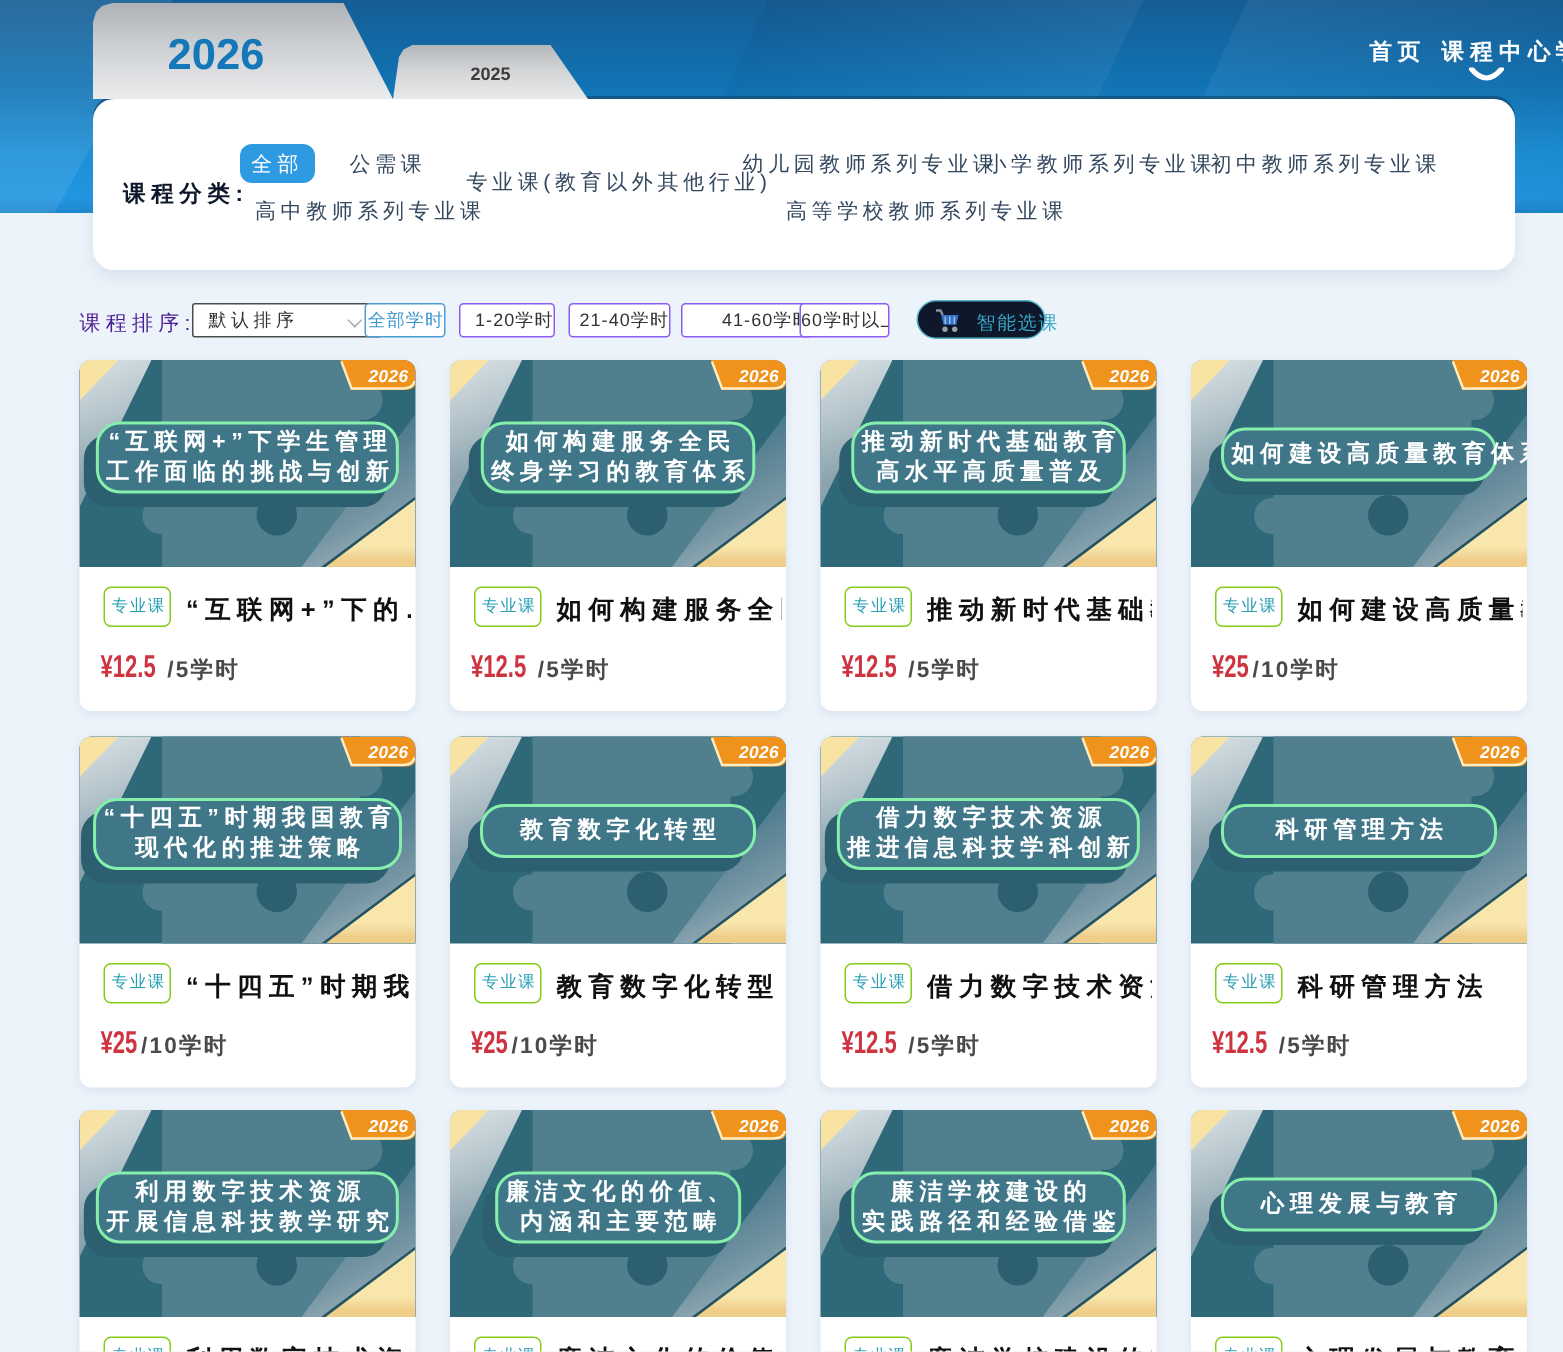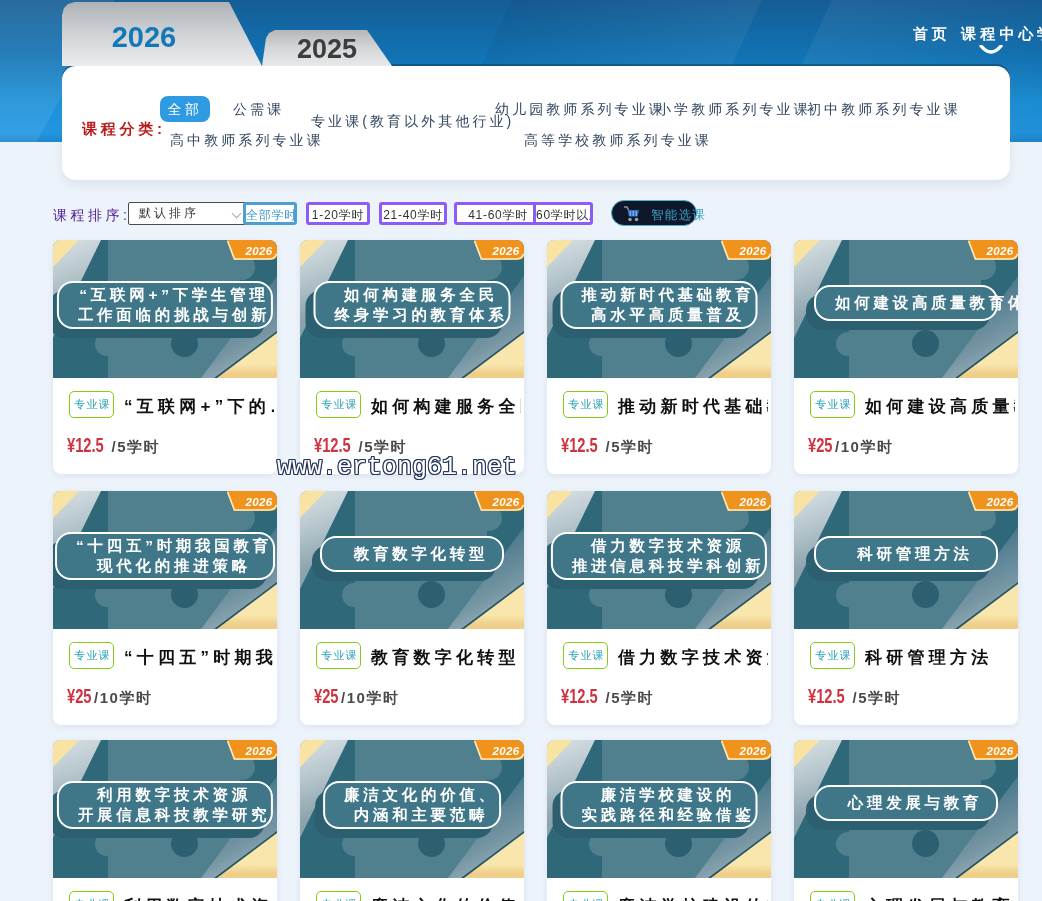--- a/index.html
+++ b/index.html
@@ -18,63 +18,63 @@
 #arc { position:absolute; left:979px; top:45px; }
 
 .tab { position:absolute; text-align:center; }
 #tab26 { left:62px; top:2px; width:200px; height:64px; line-height:64px;
   clip-path:polygon(0px 64px,0px 13px,2px 6px,6px 2px,13px 0px,167px 0px,200px 64px);
   background:linear-gradient(180deg,#aeb1b5 0%,#cdd0d3 45%,#ebecee 100%);
   font-size:29px; font-weight:bold; color:#1478b8; padding-right:36px; padding-top:10px; line-height:50px; }
 #tab25 { left:262px; top:30px; width:130px; height:36px; line-height:38px;
   clip-path:polygon(0px 36px,4px 8px,7px 3px,13px 0px,105px 0px,130px 36px);
   background:linear-gradient(180deg,#b4b7ba 0%,#d4d6d8 50%,#e8e9eb 100%);
-  font-size:27px; font-weight:bold; color:#3d3d3d; }
+  font-size:12px; font-weight:bold; color:#3d3d3d; }
 #tab24 { left:392px; top:30px; width:126px; height:36px; line-height:38px;
   clip-path:polygon(0px 36px,6px 8px,9px 3px,15px 0px,101px 0px,126px 36px);
   background:linear-gradient(180deg,#b4b7ba 0%,#d4d6d8 50%,#e8e9eb 100%);
   font-size:20px; font-weight:bold; color:#3d3d3d; }
 
 #panel { position:absolute; left:62px; top:66px; width:948px; height:114px; background:#fff; border-radius:14px;
   box-shadow:0 -2px 0 rgba(16,62,94,.55), 0 5px 10px rgba(110,140,170,.15); }
-.plbl { position:absolute; left:82px; top:120px; font-size:15px; font-weight:bold; color:#b91c1c; }
+.plbl { position:absolute; left:82px; top:120px; font-size:15px; font-weight:bold; color:#0f172a; }
 .allbtn { position:absolute; left:160px; top:96px; width:50px; height:26px; background:#2e9ae2; border-radius:8px;
   color:#fff; font-size:14px; text-align:center; line-height:26px; }
 .lnk { position:absolute; font-size:14px; color:#33475f; white-space:nowrap; letter-spacing:.22em; }
 
 .slbl { position:absolute; left:53px; top:207px; font-size:14px; color:#4c1d95; }
 #sel { position:absolute; left:128px; top:202px; width:127px; height:23px; border:1px solid #4c4c4c; border-radius:2px;
   background:#fff; font-size:12px; color:#333; line-height:21px; padding-left:10px; }
 #sel:after { content:''; position:absolute; right:14px; top:7px; width:6px; height:6px;
   border-right:1.6px solid #aaa; border-bottom:1.6px solid #aaa; transform:rotate(45deg); }
-.fbtn { position:absolute; top:202px; height:23px; border:3px solid #8b5cf6; border-radius:3px; background:#fff;
-  font-size:12px; color:#333; text-align:center; line-height:21px; white-space:nowrap; letter-spacing:.06em; overflow:hidden; }
+.fbtn { position:absolute; top:202px; height:23px; border:1px solid #8b5cf6; border-radius:3px; background:#fff;
+  font-size:12px; color:#333; text-align:right; line-height:21px; white-space:nowrap; letter-spacing:.06em; overflow:hidden; }
 .fbtn.blue { border-color:#4d9fd3; color:#3e98cf; }
 #pill { position:absolute; left:611px; top:200px; width:86px; height:26px; border:1px solid #52b2c8; border-radius:13px;
   background:#0f172a; }
 #pill .t { position:absolute; left:39px; top:6px; font-size:12.5px; color:#3aa5c5; white-space:nowrap; letter-spacing:.1em; }
 
 .card { position:absolute; width:224px; height:234px; background:#fff; border-radius:8px;
   box-shadow:0 2px 6px rgba(120,150,180,.16); }
 .thumb { position:relative; width:224px; height:138px; background:#2f6879; border-radius:8px 8px 0 0; overflow:hidden; }
 .pzA { position:absolute; left:55px; top:-14px; width:132px; height:164px; background:#50808e; border-radius:12px; }
 .pzAk { position:absolute; left:176px; top:14px; width:26px; height:26px; border-radius:50%; background:#50808e; }
 .pzB { position:absolute; left:42px; top:92px; width:24px; height:24px; border-radius:50%; background:#50808e; }
 .pzBk { position:absolute; left:118px; top:90px; width:27px; height:27px; border-radius:50%; background:#2c5f70; }
 .tlg { position:absolute; left:0; top:0; width:48px; height:98px; clip-path:polygon(0 0,100% 0,0 100%);
   background:linear-gradient(160deg,#d9e2e5 0%,#b7c6cd 35%,#8da4ae 70%,#86a0aa 85%); }
 .tly { position:absolute; left:0; top:0; width:26px; height:27px; clip-path:polygon(0 0,100% 0,0 100%); background:#f9e3a2; }
 .brg { position:absolute; right:0; bottom:0; width:76px; height:102px; clip-path:polygon(100% 0,100% 100%,0 100%);
   background:linear-gradient(152deg,#45768a 25%,#7796a4 65%,#a4b9c2 92%); }
 .bre { position:absolute; right:0; bottom:0; width:63px; height:47px; clip-path:polygon(100% 0,100% 100%,0 100%); background:#235261; }
 .bry { position:absolute; right:0; bottom:0; width:60px; height:45px; clip-path:polygon(100% 0,100% 100%,0 100%); background:linear-gradient(180deg,#f8e6ac 70%,#efce8a 90%); }
 .rib { position:absolute; left:0; top:0; }
-.plate { position:absolute; left:50%; transform:translateX(-50%); background:#3f7789; border:2px solid #ffffff;
+.plate { position:absolute; left:50%; transform:translateX(-50%); background:#3f7789; border:2px solid #86efac;
   border-radius:16px; color:#fff; font-weight:bold; font-size:15.5px; line-height:20px; text-align:center;
-  padding:2px 1px 2px 19px; white-space:nowrap; letter-spacing:.24em; z-index:3; }
+  padding:2px 1px 2px 5px; white-space:nowrap; letter-spacing:.24em; z-index:3; }
 .psh { background:#2c5f6f; border-color:#2c5f6f; color:transparent; z-index:2; }
 .badge { position:absolute; left:16px; top:151px; width:45px; height:27px; border:1px solid #84cc16; border-radius:5px;
   color:#2aa0b5; font-size:11px; line-height:25px; text-align:center; background:#fff; letter-spacing:.1em; white-space:nowrap; overflow:hidden;
   padding-left:2px; }
 .ctitle { position:absolute; left:71px; top:155px; width:150px; font-size:17px; font-weight:bold; color:#101010;
   white-space:nowrap; overflow:hidden; letter-spacing:.25em; }
 .pricerow { position:absolute; left:14px; top:193px; white-space:nowrap; }
 .yen { display:inline-block; transform:scaleX(.7); transform-origin:0 60%; font-size:21px; font-weight:bold; color:#ce3340; }
 .unit { display:inline-block; font-size:15px; font-weight:bold; color:#4a4a4a; margin-left:-8px; letter-spacing:.1em; }
 
@@ -394,13 +394,12 @@
 <svg class="rib" width="224" height="138" viewBox="0 0 224 138">
 <path d="M174,0 H224 V15 Q224,20 217,20 L181,20 Z" fill="#f0931d"></path>
 <path d="M174.6,1 L181.4,19 L215,19 Q222.5,19 223.3,14" fill="none" stroke="#fcedc4" stroke-width="1.6"></path>
 <text x="206" y="14.5" font-size="11.5" font-weight="bold" font-style="italic" fill="#fff" text-anchor="middle" letter-spacing=".3" font-family="Liberation Sans, sans-serif">2026</text>
 </svg>
 </div>
 <div class="badge">专业课</div>
 <div class="ctitle">心理发展与教育</div>
 
 </div>
-<div id="wm">www.ertong61.net</div>
 </div>
 </body></html>

